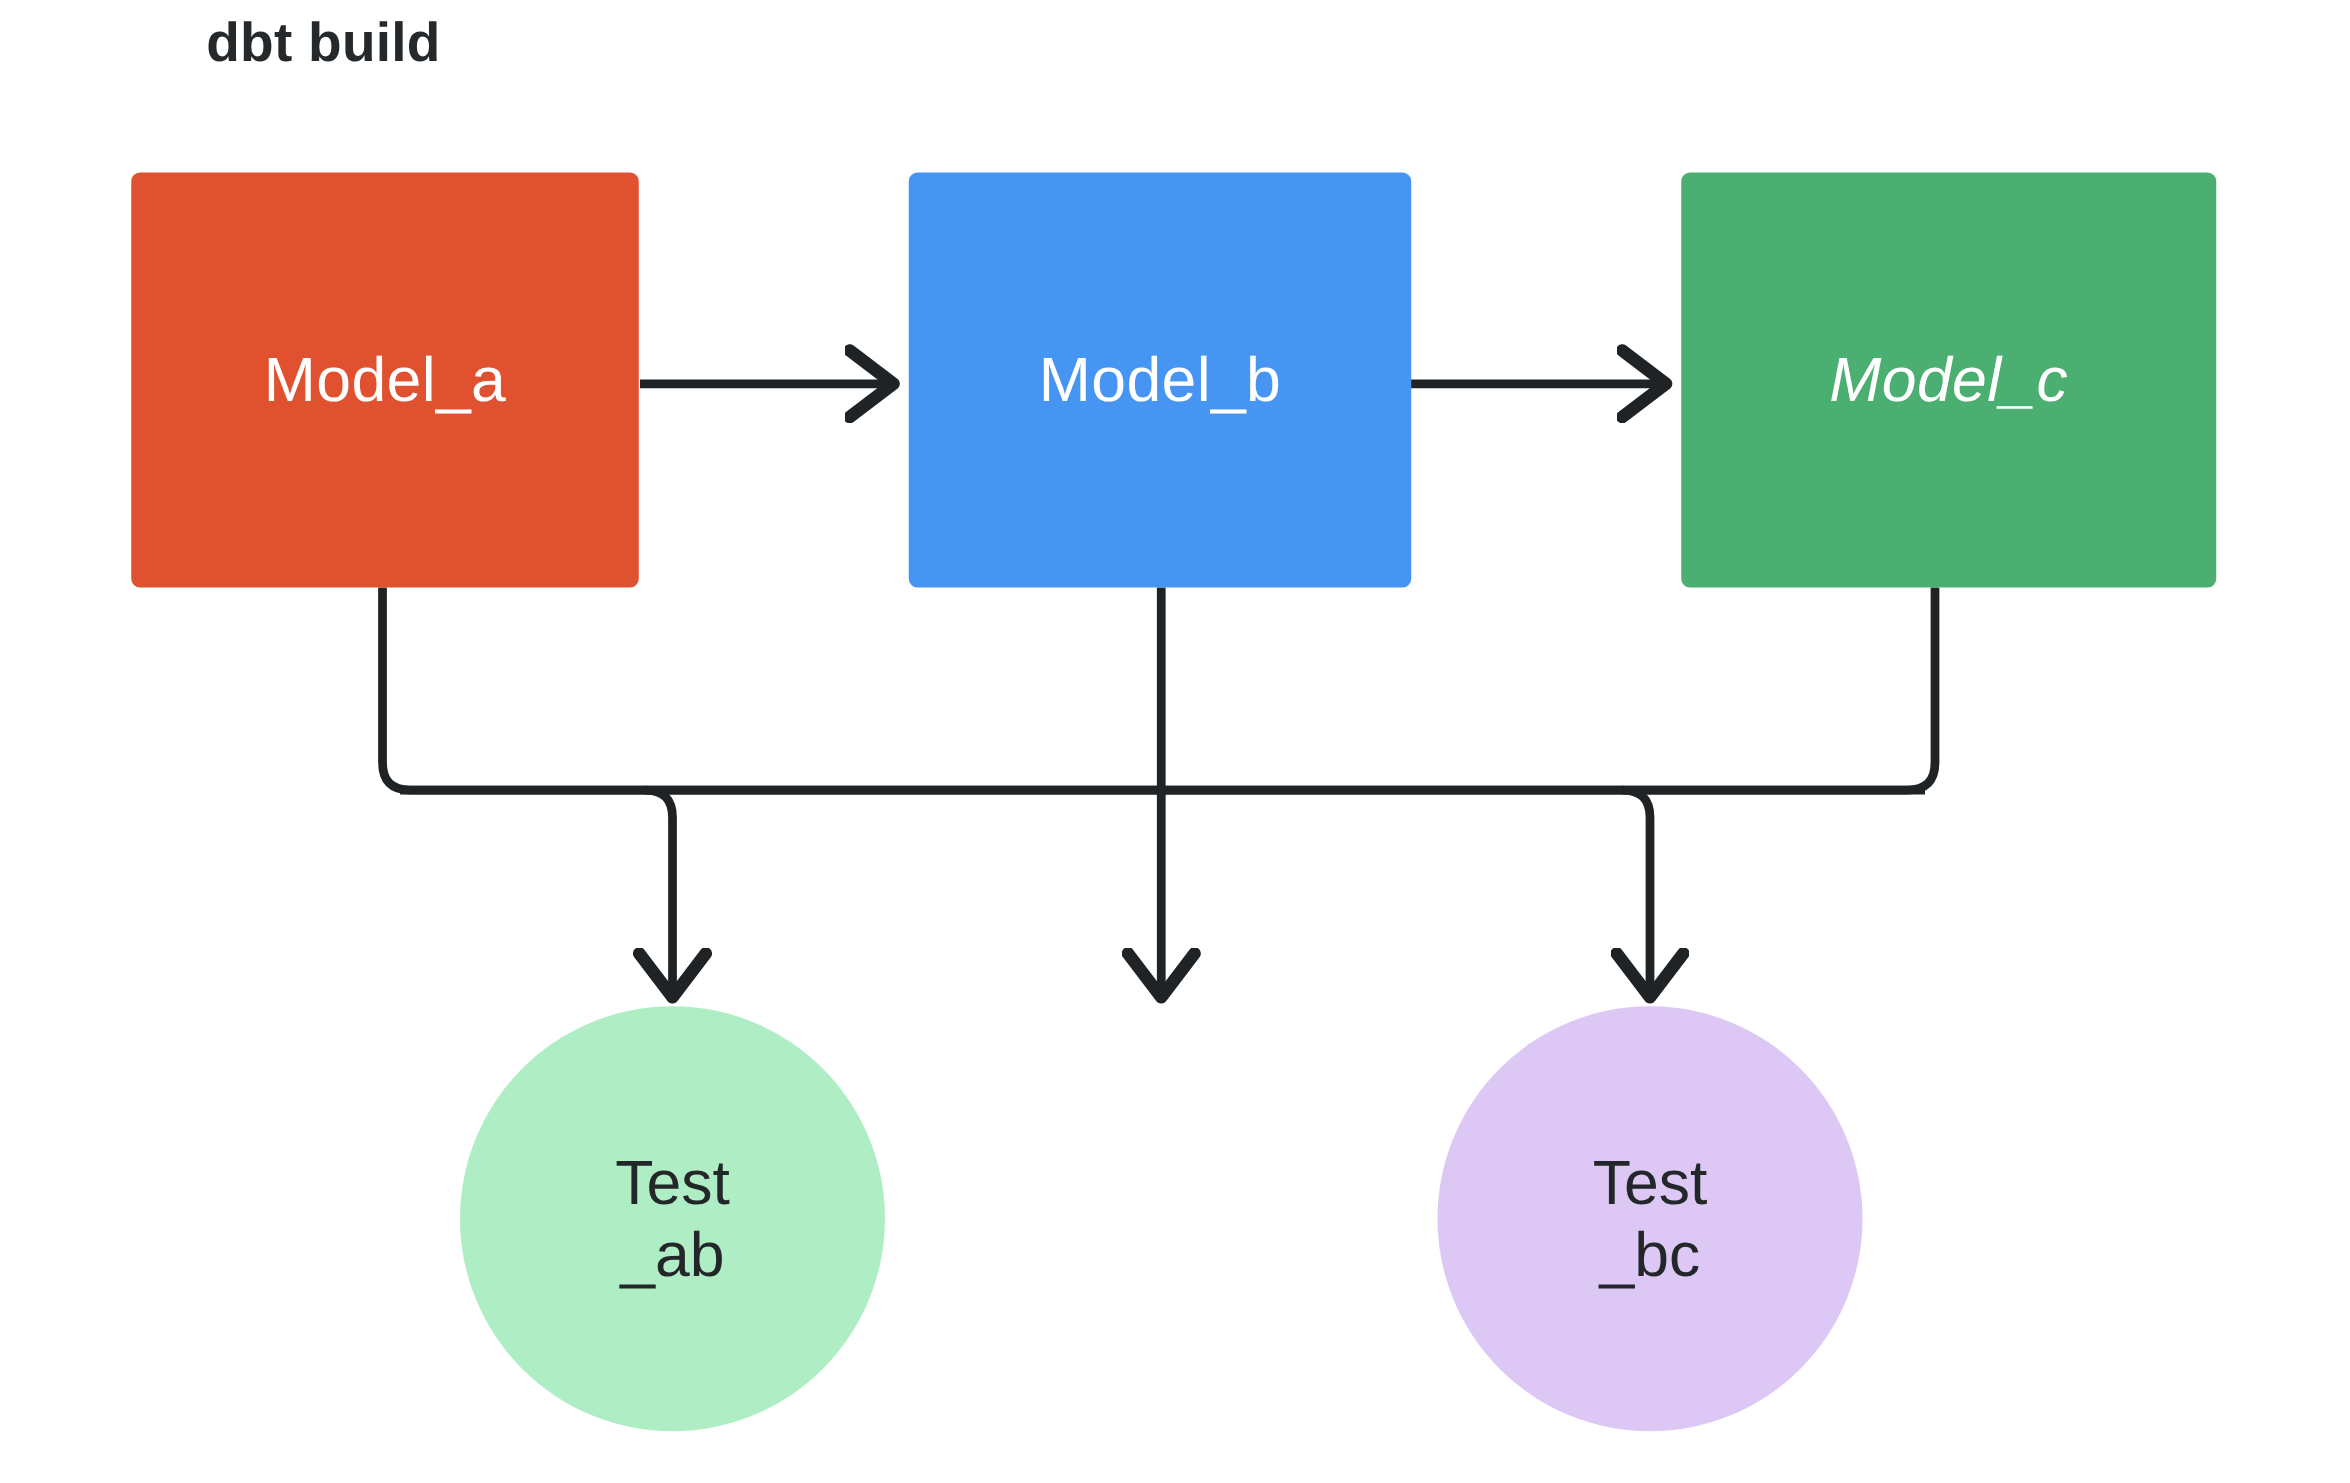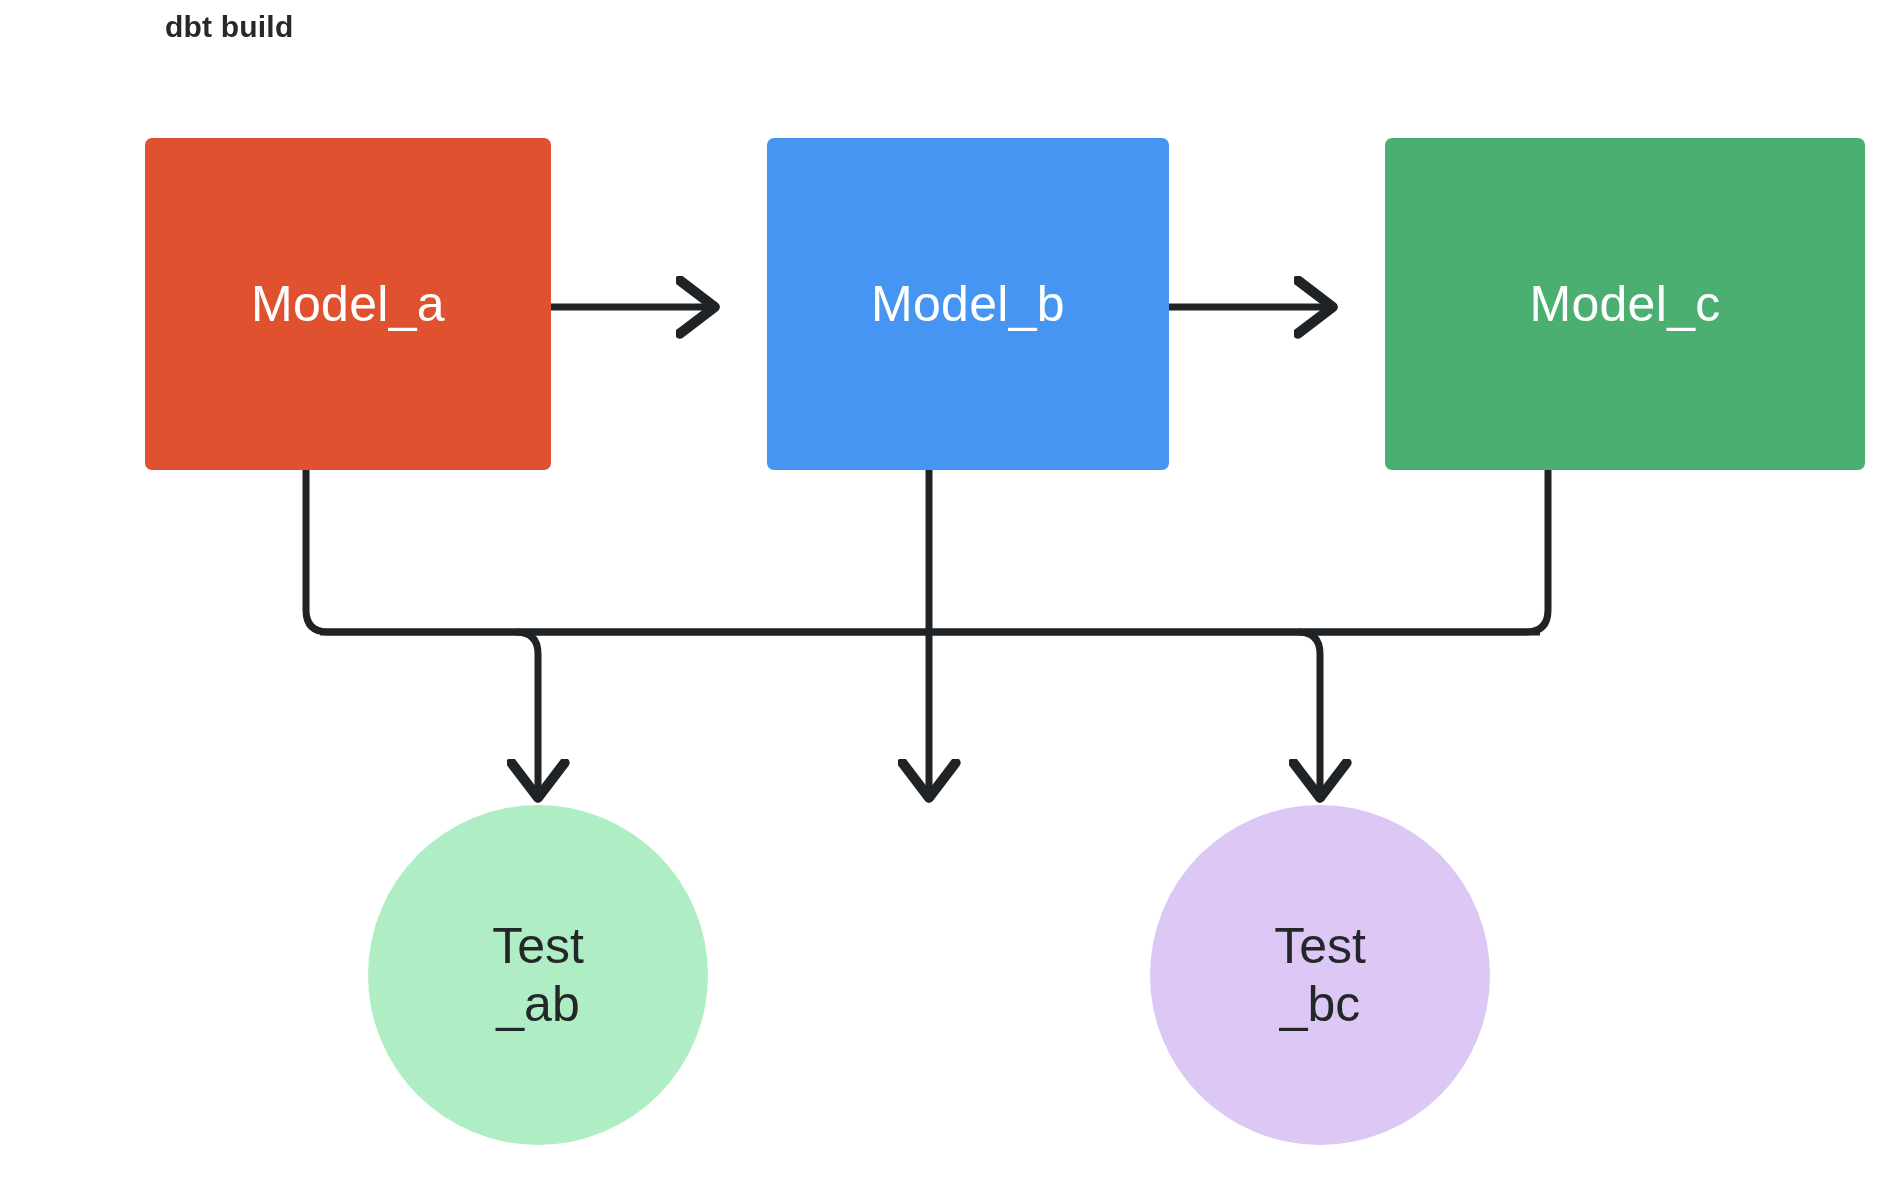--- a/index.html
+++ b/index.html
@@ -21,38 +21,37 @@
     position: absolute;
     left: 0;
     top: 0;
     width: 1880px;
     height: 1186px;
   }
   .diagram-title {
     position: absolute;
     left: 165px;
     top: 10px;
-    font-size: 30px;
+    font-size: 44px;
     font-weight: 700;
     color: #26292b;
     letter-spacing: 0.2px;
     white-space: nowrap;
   }
   .node-box {
     position: absolute;
     border-radius: 7px;
     display: flex;
     align-items: center;
     justify-content: center;
     color: #ffffff;
     font-size: 50px;
     font-weight: 400;
     letter-spacing: 0.3px;
     box-sizing: border-box;
-    margin-left: 40px;
   }
   .node-circle {
     position: absolute;
     border-radius: 50%;
     display: flex;
     align-items: center;
     justify-content: center;
     color: #23272a;
     font-size: 50px;
     font-weight: 400;
@@ -95,21 +94,21 @@
   </svg>
 
   <div class="node-box" style="left:105px; top:138px; width:406px; height:332px; background:#E0512F;">
     <span>Model_a</span>
   </div>
 
   <div class="node-box" style="left:727px; top:138px; width:402px; height:332px; background:#4795F2;">
     <span>Model_b</span>
   </div>
 
-  <div class="node-box" style="left:1345px; top:138px; width:480px; height:332px; background:#4CAF72;">
+  <div class="node-box" style="left:1345px; top:138px; width:428px; height:332px; background:#4CAF72;font-style:italic;">
     <span>Model_c</span>
   </div>
 
   <div class="node-circle" style="left:368px; top:805px; width:340px; height:340px; background:#AFEEC4;">
     <span>Test
 _ab</span>
   </div>
 
 
   <div class="node-circle" style="left:1150px; top:805px; width:340px; height:340px; background:#DDC8F5;">

